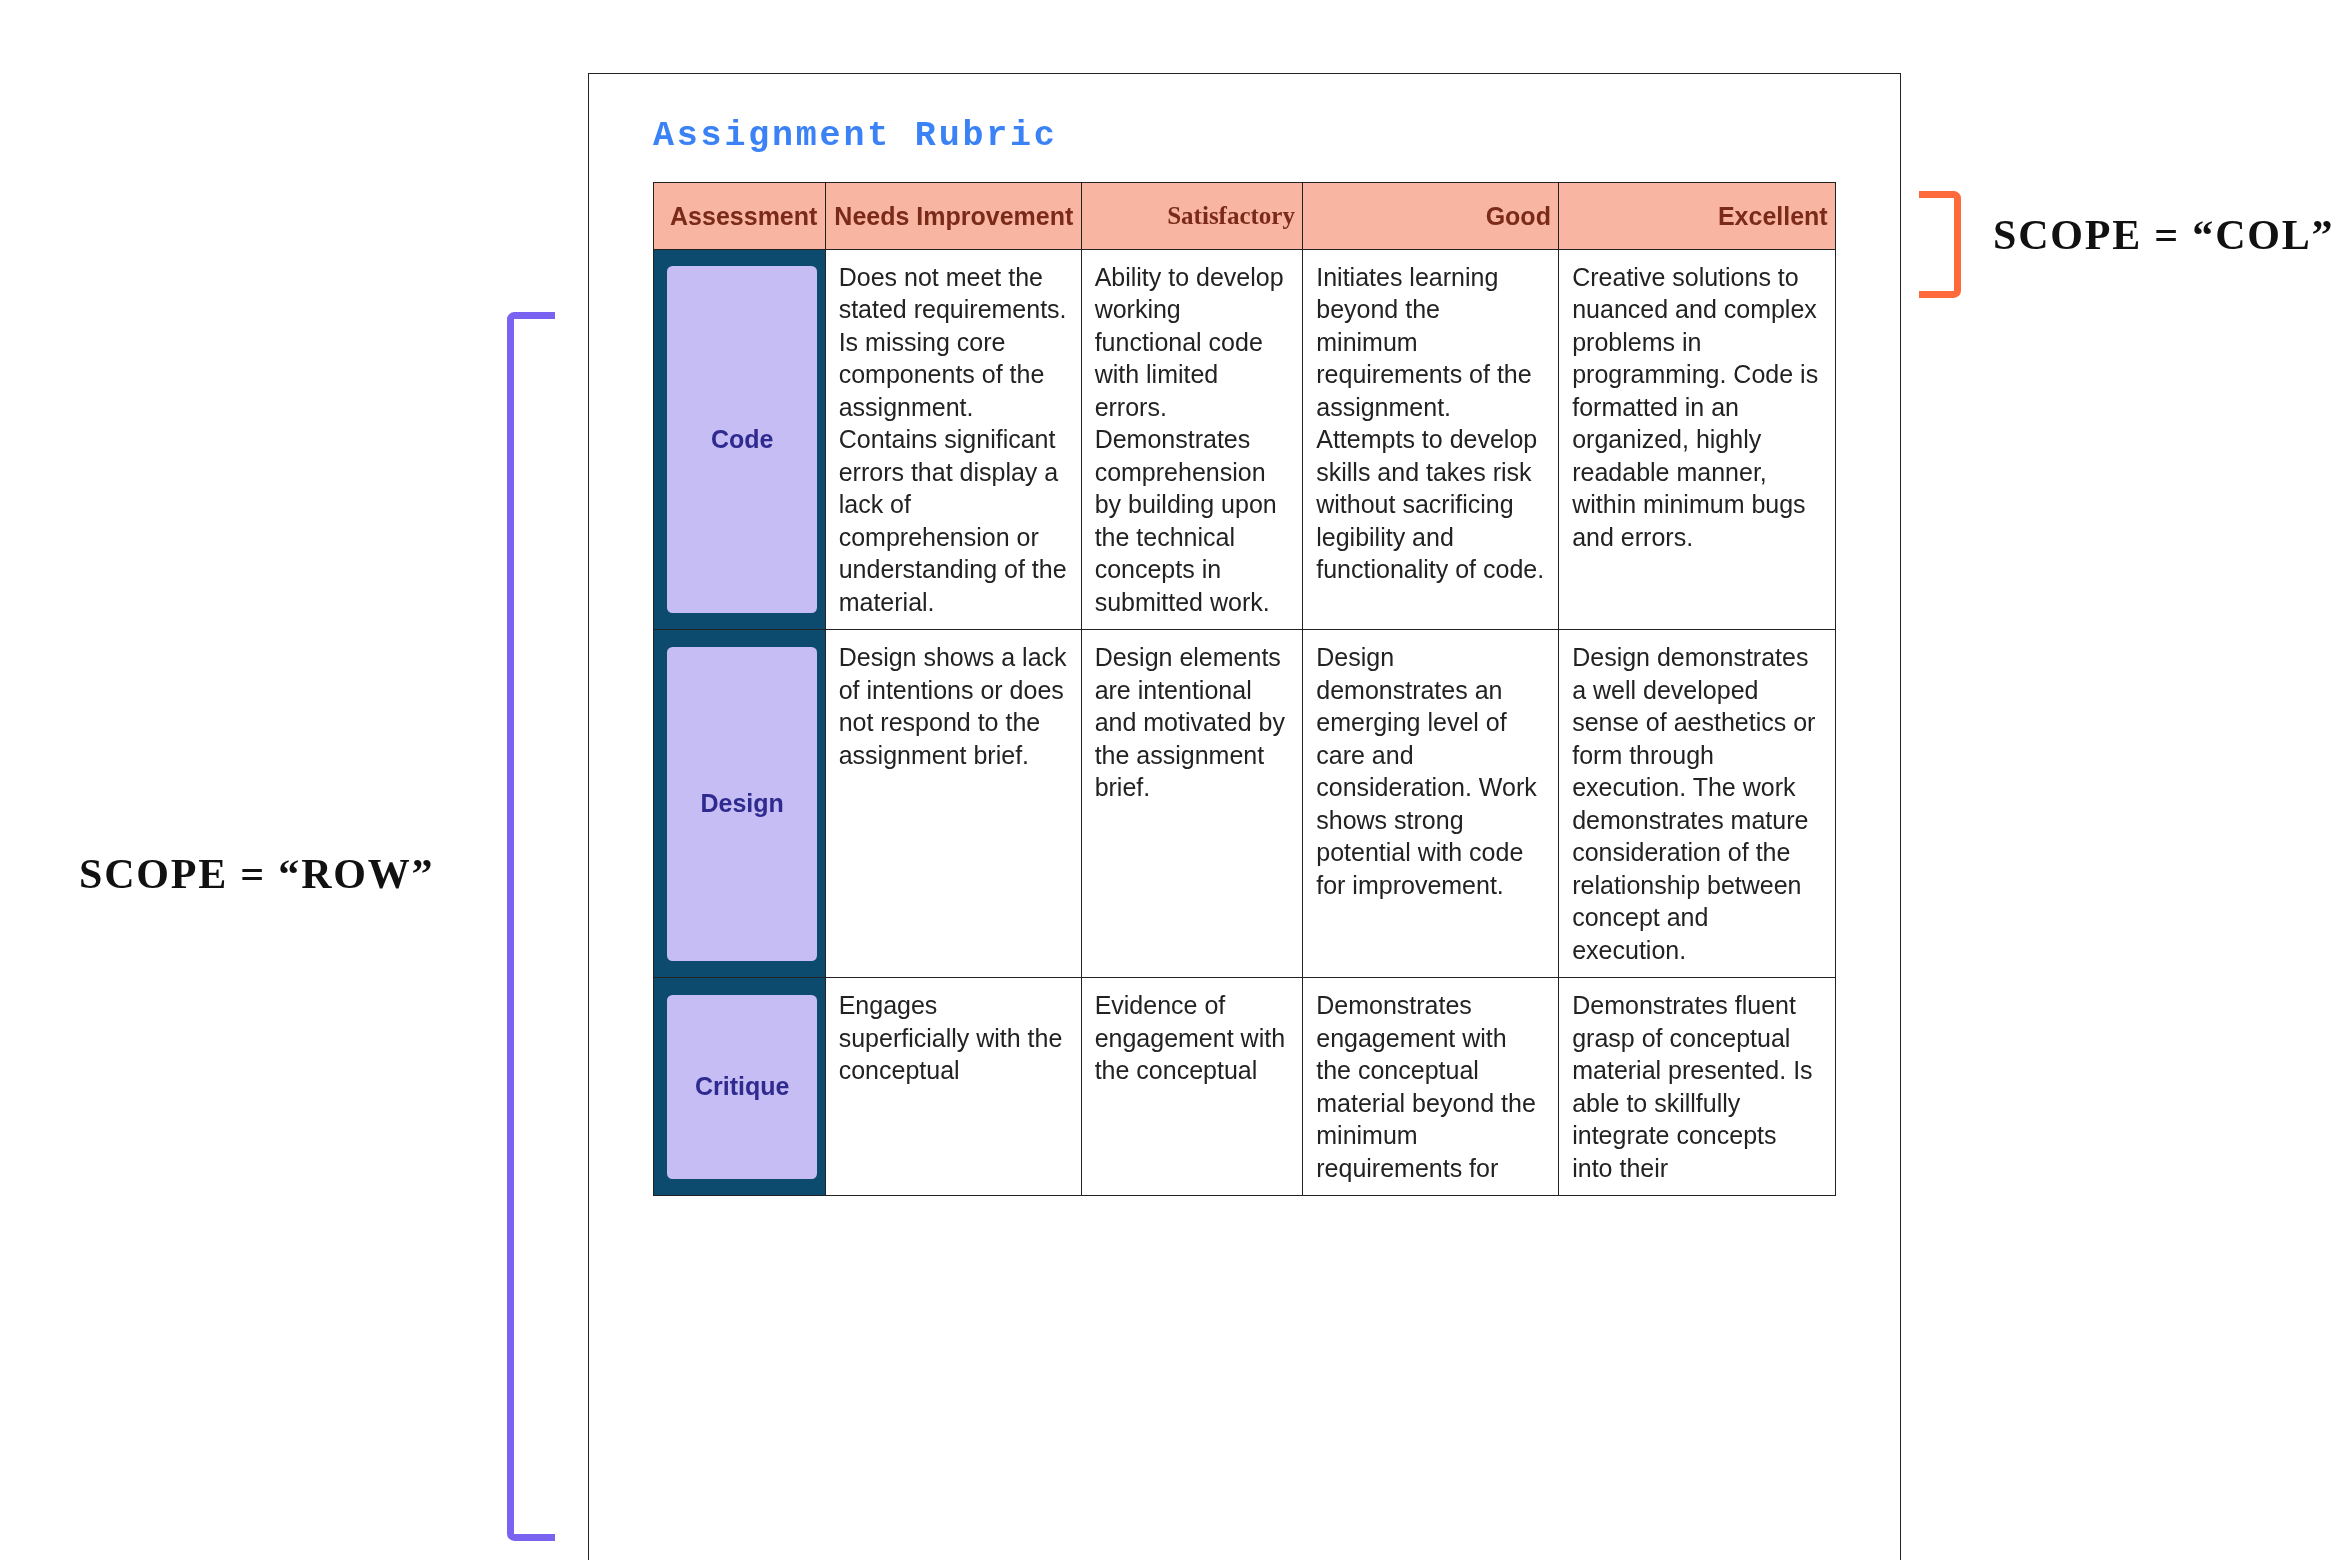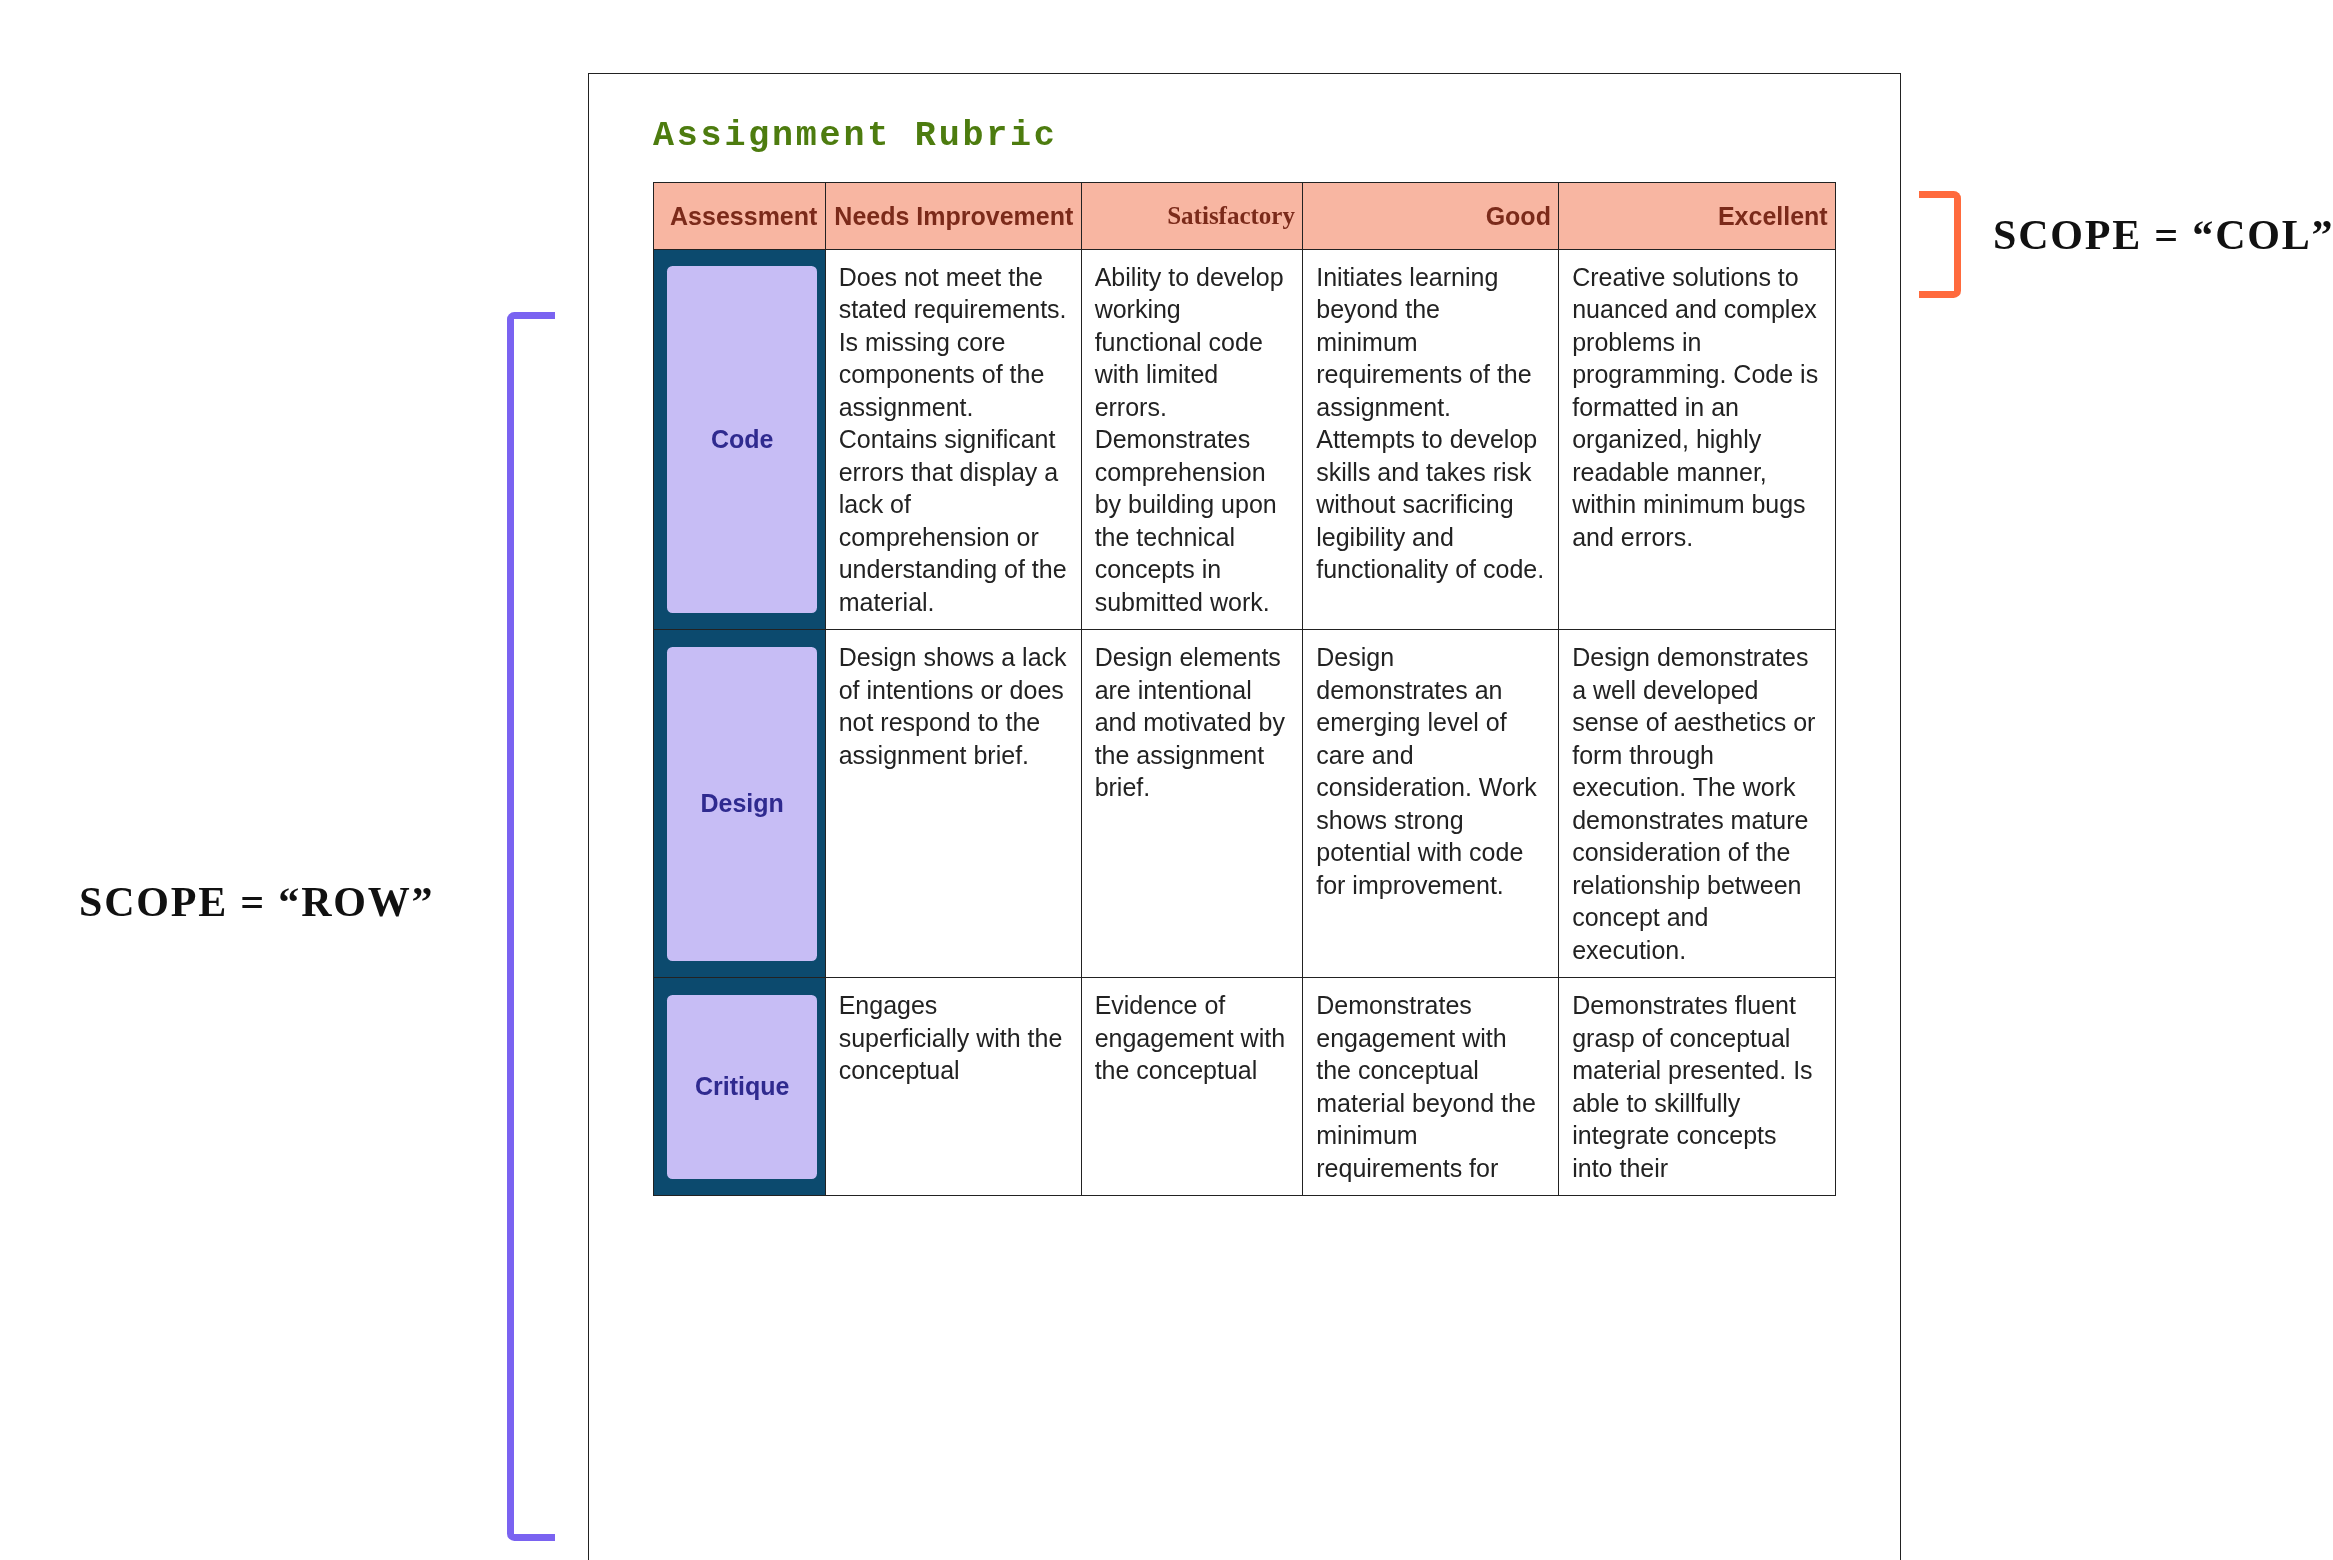--- a/index.html
+++ b/index.html
@@ -21,21 +21,21 @@
     border: 1.8px solid #222;
     background: #fff;
     overflow: hidden;
     padding: 42px 64px 0 64px;
   }
   .doc-title {
     font-family: "Courier New", monospace;
     font-weight: 900;
     font-size: 35px;
     letter-spacing: 2.8px;
-    color: #4d7c0f;
+    color: #3b82f6;
     margin-bottom: 26px;
   }
   table.rubric {
     border-collapse: collapse;
     width: 100%;
     table-layout: fixed;
     font-size: 25px;
     line-height: 1.3;
     color: #222;
   }
@@ -111,21 +111,21 @@
     left: 507px;
     width: 48px;
     height: 1229px;
     border-top: 7.3px solid #7a63f1;
     border-left: 7.3px solid #7a63f1;
     border-bottom: 7.3px solid #7a63f1;
     border-radius: 7.3px 0 0 7.3px;
   }
   .label-row {
     position: absolute;
-    top: 878px;
+    top: 850px;
     left: 79px;
     font-family: "Comic Sans MS", "Segoe Script", cursive;
     font-weight: 700;
     font-size: 42px;
     letter-spacing: 1.8px;
     color: #111;
     white-space: nowrap;
   }
 </style>
 </head>

